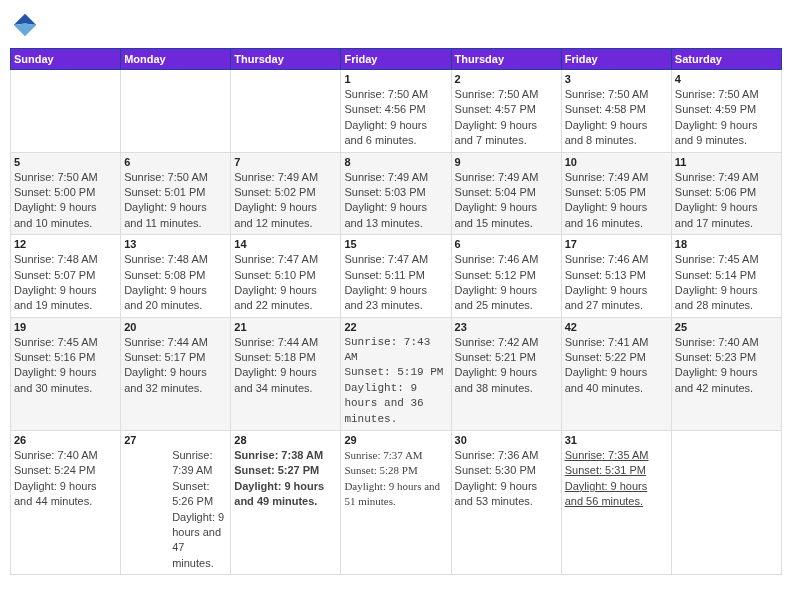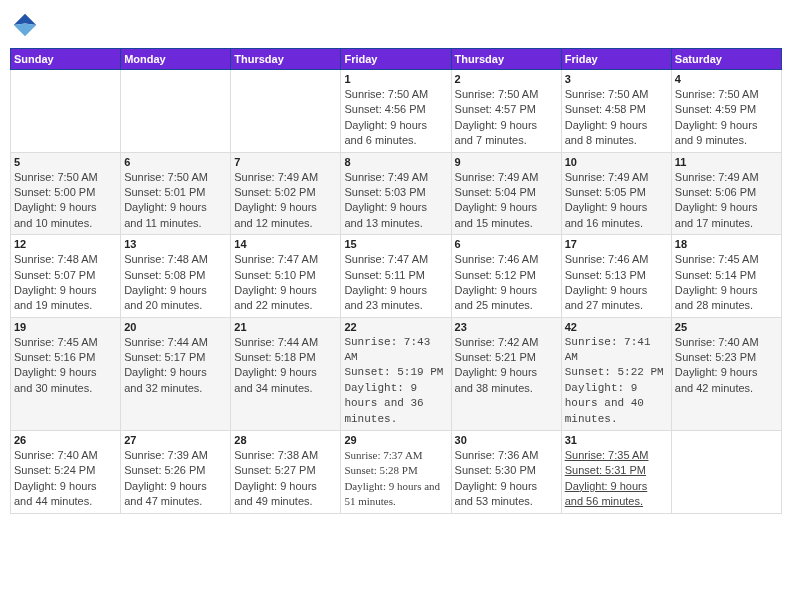--- a/index.html
+++ b/index.html
@@ -276,47 +276,47 @@
 Daylight: 9 hours and 36 minutes.</div>
           </td>
           <td>
             <div class="day-number">23</div>
             <div class="day-info" style="white-space: pre-line;">Sunrise: 7:42 AM
 Sunset: 5:21 PM
 Daylight: 9 hours and 38 minutes.</div>
           </td>
           <td>
             <div class="day-number">42</div>
-            <div class="day-info" style="white-space: pre-line; font-family: Liberation Mono, monospace;">Sunrise: 7:41 AM
+            <div class="day-info" style="white-space: pre-line;">Sunrise: 7:41 AM
 Sunset: 5:22 PM
 Daylight: 9 hours and 40 minutes.</div>
           </td>
           <td>
             <div class="day-number">25</div>
             <div class="day-info" style="white-space: pre-line;">Sunrise: 7:40 AM
 Sunset: 5:23 PM
 Daylight: 9 hours and 42 minutes.</div>
           </td>
         </tr>
         <tr>
           <td>
             <div class="day-number">26</div>
             <div class="day-info" style="white-space: pre-line;">Sunrise: 7:40 AM
 Sunset: 5:24 PM
 Daylight: 9 hours and 44 minutes.</div>
           </td>
           <td>
             <div class="day-number">27</div>
-            <div class="day-info" style="white-space: pre-line;">Sunrise: 7:39 AM
+            <div class="day-info" style="white-space: pre-line; margin-left: 48px;">Sunrise: 7:39 AM
 Sunset: 5:26 PM
 Daylight: 9 hours and 47 minutes.</div>
           </td>
           <td>
             <div class="day-number">28</div>
-            <div class="day-info" style="white-space: pre-line;">Sunrise: 7:38 AM
+            <div class="day-info" style="white-space: pre-line; font-weight: bold;">Sunrise: 7:38 AM
 Sunset: 5:27 PM
 Daylight: 9 hours and 49 minutes.</div>
           </td>
           <td>
             <div class="day-number">29</div>
             <div class="day-info" style="white-space: pre-line; font-family: Liberation Serif, serif;">Sunrise: 7:37 AM
 Sunset: 5:28 PM
 Daylight: 9 hours and 51 minutes.</div>
           </td>
           <td>

